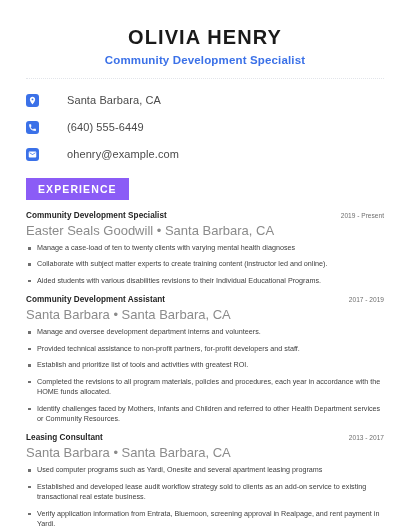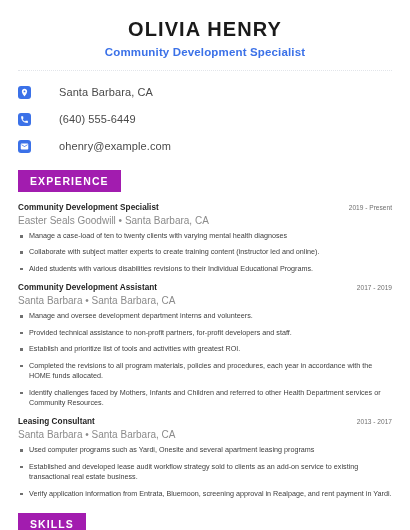--- a/index.html
+++ b/index.html
@@ -8,21 +8,21 @@
     height: 530px;
     background: #ffffff;
     font-family: "Liberation Sans", sans-serif;
     overflow: hidden;
   }
   .page {
     position: relative;
     width: 410px;
     height: 530px;
     background: #ffffff;
-    padding: 0;
+    padding: 8px;
   }
 
   
   .header {
     padding: 18px 18px 0 18px;
     text-align: center;
   }
   .full-name {
     font-size: 20px;
     font-weight: bold;
@@ -69,21 +69,21 @@
     margin-left: 28px;
     font-size: 11px;
     color: #4a4a4a;
     letter-spacing: 0.1px;
   }
 
   
   .section { margin-top: 14px; }
   .section-badge {
     display: inline-block;
-    background: #a21caf;
+    background: #8b5cf6;
     color: #ffffff;
     font-size: 10.5px;
     font-weight: bold;
     letter-spacing: 1.1px;
     padding: 5px 12px 5px 12px;
     margin-left: 18px;
   }
 
   
   .exp-list { margin: 11px 18px 0 18px; }
@@ -100,21 +100,21 @@
     letter-spacing: 0.05px;
   }
   .exp-dates {
     font-size: 6.6px;
     color: #6f6f6f;
     white-space: nowrap;
     padding-left: 8px;
   }
   .exp-meta {
     margin-top: 3px;
-    font-size: 10px;
+    font-size: 13px;
     color: #8b8b8b;
   }
   .bullets { margin-top: 5px; list-style: none; }
   .bullets li {
     position: relative;
     padding-left: 11px;
     font-size: 7.2px;
     line-height: 1.45;
     color: #3d3d3d;
     margin-bottom: 6px;

